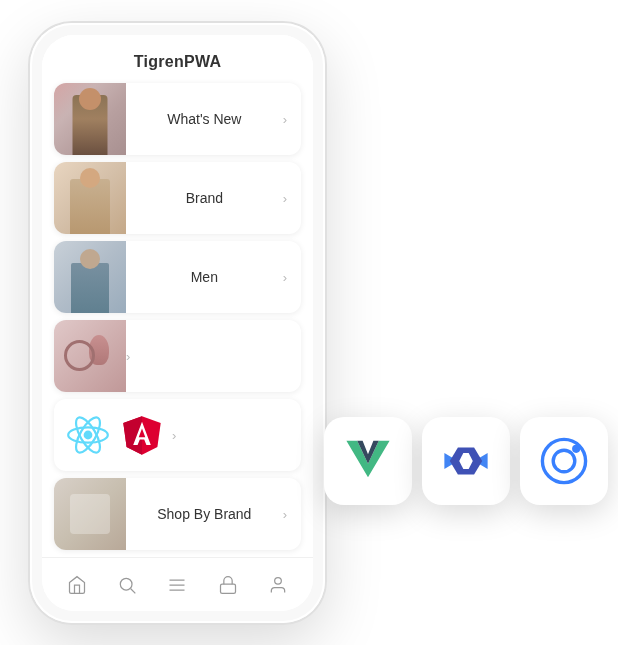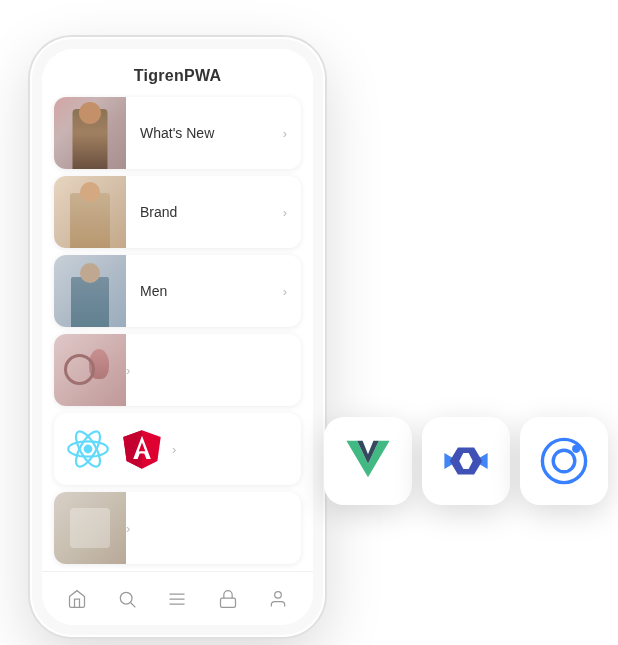--- a/index.html
+++ b/index.html
@@ -19,21 +19,21 @@
     .scene {
       position: relative;
       width: 618px;
       height: 645px;
     }
 
     
     .phone {
       position: absolute;
       left: 30px;
-      top: 37px;
+      top: 23px;
       width: 295px;
       height: 600px;
       background: #f8f8f8;
       border-radius: 42px;
       box-shadow:
         0 0 0 2px #e0e0e0,
         0 20px 60px rgba(0,0,0,0.15),
         inset 0 0 0 2px #fff;
       overflow: hidden;
     }
@@ -101,20 +101,21 @@
 
     .menu-item {
       display: flex;
       align-items: center;
       background: #fff;
       border-radius: 12px;
       box-shadow: 0 1px 6px rgba(0,0,0,0.08);
       overflow: hidden;
       height: 72px;
       cursor: pointer;
+      text-align: center;
     }
 
     .menu-item-thumb {
       width: 72px;
       height: 72px;
       flex-shrink: 0;
       overflow: hidden;
       position: relative;
     }
 
@@ -388,20 +389,21 @@
                 <polygon points="20,14 23,22 17,22" fill="#DD0031"></polygon>
               </svg>
             </div>
 
             <span class="menu-item-chevron">›</span>
           </div>
         </div>
 
         <div class="menu-item">
           <div class="menu-item-thumb thumb-brand"></div>
+          <span class="menu-item-label">Shop By Brand</span>
           <span class="menu-item-chevron">›</span>
         </div>
 
       </div>
 
       <div class="bottom-nav">
         <div class="nav-icon">
           <svg viewBox="0 0 24 24">
               <path d="M3 9l9-7 9 7v11a2 2 0 0 1-2 2H5a2 2 0 0 1-2-2z" stroke="#999" fill="none" stroke-width="1.5"></path>
               <polyline points="9 22 9 12 15 12 15 22" stroke="#999" fill="none" stroke-width="1.5"></polyline>

